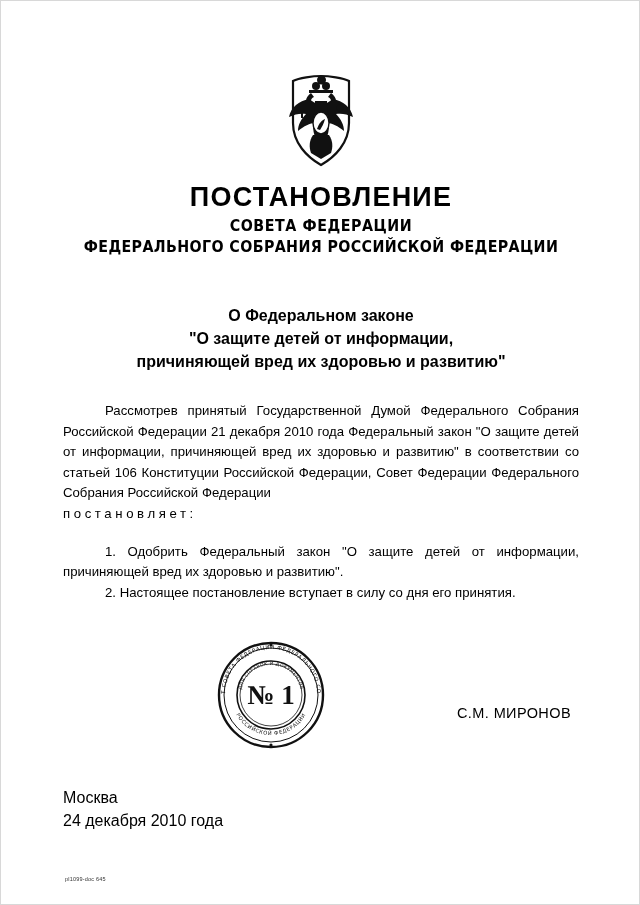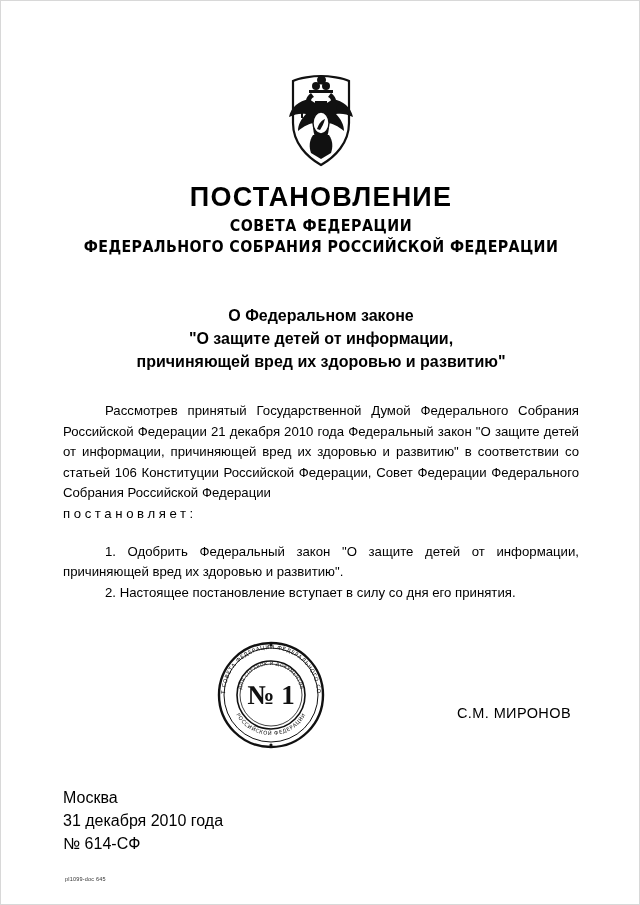--- a/index.html
+++ b/index.html
@@ -235,20 +235,19 @@
           </text>
         </svg>
         <div style="position:absolute;left:0;top:0;width:128px;height:128px;display:flex;align-items:center;justify-content:center;">
           <span style="font-family:'Liberation Serif', serif;font-size:27px;font-weight:bold;color:#111;">№ 1</span>
         </div>
       </div>
     </div>
 
     <div class="footer-block">
       <div>Москва</div>
-      <div>31 декабря 2010 года</div>
-      <div>№ 614-СФ</div>
+      <div>24 декабря 2010 года</div>
     </div>
 
   </div>
 
   <div class="doc-code">pl1099-doc  645</div>
 </div>
 
 </body></html>

